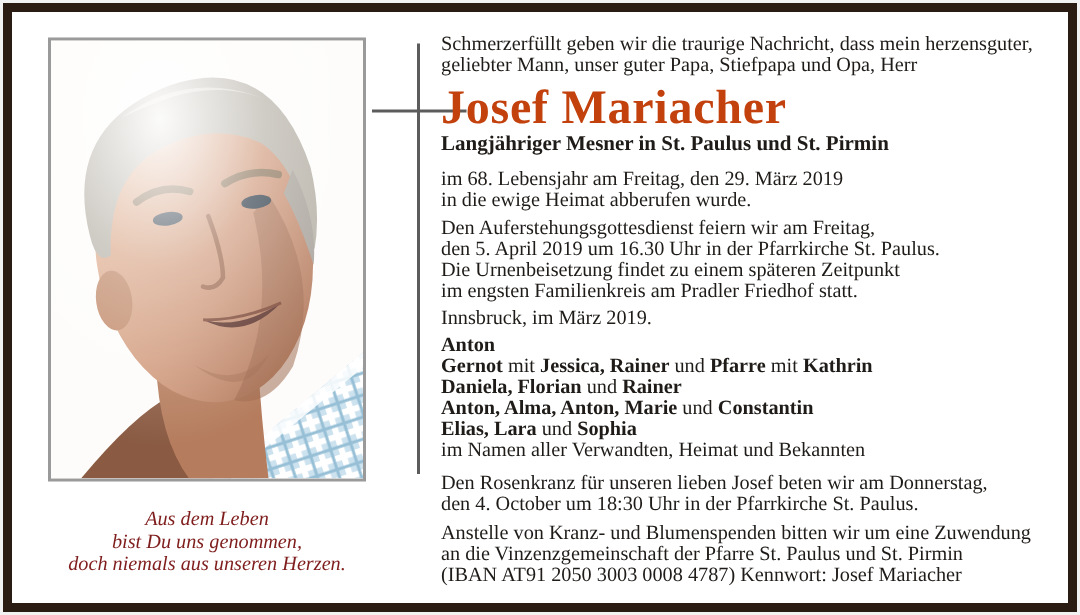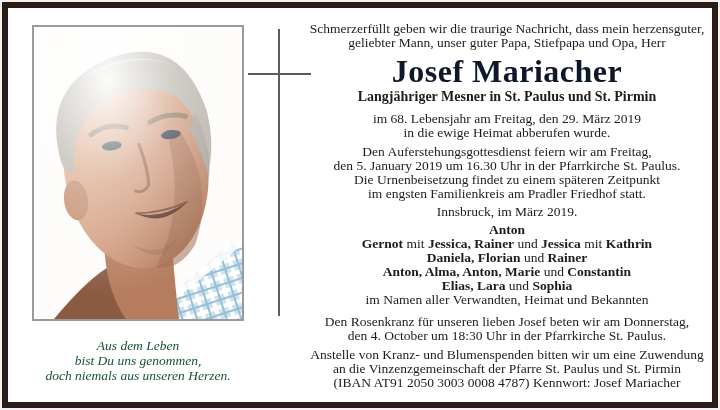--- a/index.html
+++ b/index.html
@@ -14,35 +14,35 @@
   }
   
   .photo{
     position:absolute;left:24px;top:17px;width:208px;height:292px;
     border:2px solid #9a9a9a;background:#fdfcfa;overflow:hidden;
   }
   .photo svg{display:block;width:100%;height:100%;}
   .verse{
     position:absolute;left:0px;top:330px;width:260px;
     text-align:center;font-style:italic;font-size:13.5px;line-height:15px;
-    color:#14532d;white-space:pre-line;
+    color:#7f1d1d;white-space:pre-line;
   }
   
   .cross-v{position:absolute;left:270px;top:21px;width:2px;height:287px;background:#5c5c5c;}
   .cross-h{position:absolute;left:240px;top:65px;width:63px;height:2px;background:#5c5c5c;}
   
   .content{
     position:absolute;left:286px;top:14px;width:426px;
-    text-align:center;color:#1e1b18;font-size:13.5px;line-height:14px;
+    text-align:left;color:#1e1b18;font-size:13.5px;line-height:14px;
   }
   .content p{margin:0;white-space:pre-line;}
   .intro{margin-bottom:3px !important;}
   .deceased-name{
     font-size:32px;font-weight:bold;line-height:36px;letter-spacing:0.5px;
-    color:#0f172a;
+    color:#c2410c;
   }
   .subtitle{font-weight:bold;font-size:14px;line-height:15px;margin-bottom:8px !important;}
   .death{margin-bottom:5px !important;}
   .service{margin-bottom:4px !important;}
   .place{margin-bottom:4px !important;}
   .closing{margin-bottom:0 !important;}
   .family div{line-height:14px;}
   .family{margin-bottom:8px;}
   .rosary{margin-bottom:5px !important;}
   b,.bold{font-weight:bold;}
@@ -118,27 +118,27 @@
   <div class="cross-h"></div>
 
   <div class="content">
     <p class="intro">Schmerzerfüllt geben wir die traurige Nachricht, dass mein herzensguter,
 geliebter Mann, unser guter Papa, Stiefpapa und Opa, Herr</p>
     <p class="deceased-name">Josef Mariacher</p>
     <p class="subtitle">Langjähriger Mesner in St. Paulus und St. Pirmin</p>
     <p class="death">im 68. Lebensjahr am Freitag, den 29. März 2019
 in die ewige Heimat abberufen wurde.</p>
     <p class="service">Den Auferstehungsgottesdienst feiern wir am Freitag,
-den 5. January 2019 um 16.30 Uhr in der Pfarrkirche St. Paulus.
+den 5. April 2019 um 16.30 Uhr in der Pfarrkirche St. Paulus.
 Die Urnenbeisetzung findet zu einem späteren Zeitpunkt
 im engsten Familienkreis am Pradler Friedhof statt.</p>
     <p class="place">Innsbruck, im März 2019.</p>
     <div class="family">
         <div><span class="bold">Anton</span></div>
-        <div><span class="bold">Gernot</span><span> mit </span><span class="bold">Jessica, Rainer</span><span> und </span><span class="bold">Jessica</span><span> mit </span><span class="bold">Kathrin</span></div>
+        <div><span class="bold">Gernot</span><span> mit </span><span class="bold">Jessica, Rainer</span><span> und </span><span class="bold">Pfarre</span><span> mit </span><span class="bold">Kathrin</span></div>
         <div><span class="bold">Daniela, Florian</span><span> und </span><span class="bold">Rainer</span></div>
         <div><span class="bold">Anton, Alma, Anton, Marie</span><span> und </span><span class="bold">Constantin</span></div>
         <div><span class="bold">Elias, Lara</span><span> und </span><span class="bold">Sophia</span></div>
         <div><span>im Namen aller Verwandten, Heimat und Bekannten</span></div>
       </div>
     <p class="rosary">Den Rosenkranz für unseren lieben Josef beten wir am Donnerstag,
 den 4. October um 18:30 Uhr in der Pfarrkirche St. Paulus.</p>
     <p class="donation">Anstelle von Kranz- und Blumenspenden bitten wir um eine Zuwendung
 an die Vinzenzgemeinschaft der Pfarre St. Paulus und St. Pirmin
 (IBAN AT91 2050 3003 0008 4787) Kennwort: Josef Mariacher</p>

